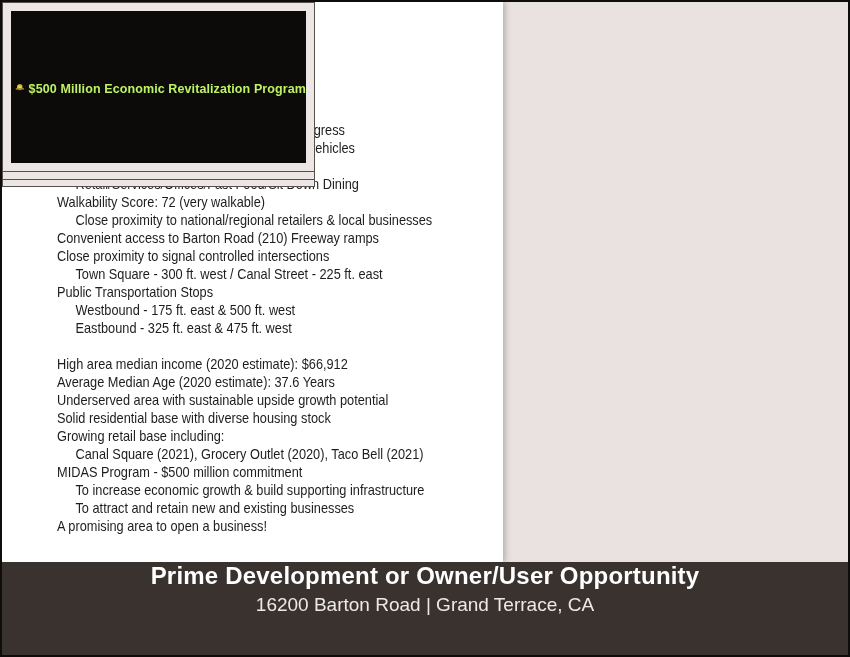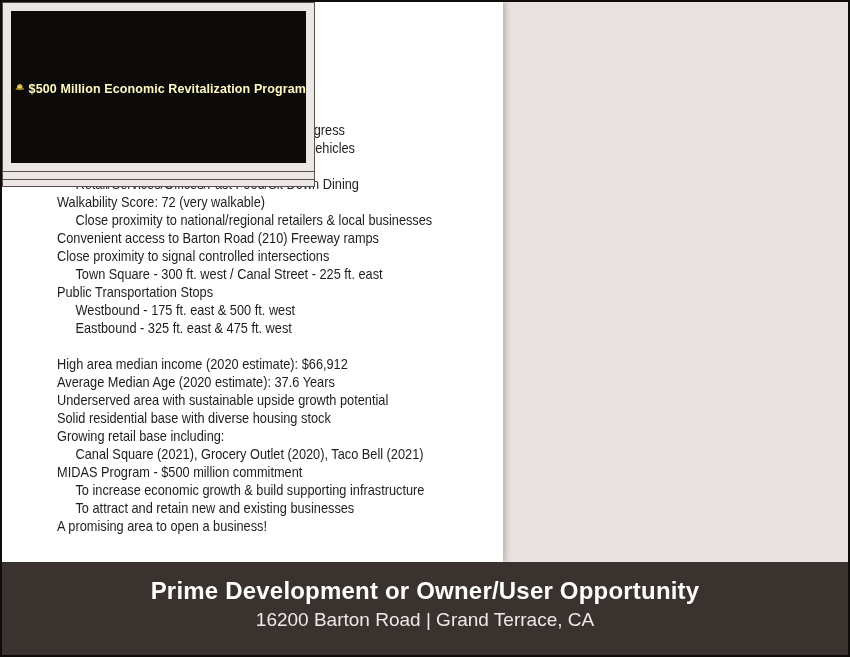--- a/index.html
+++ b/index.html
@@ -26,28 +26,28 @@
     white-space:nowrap;transform:scaleX(.88);transform-origin:0 50%;
   }
   .line.indent{padding-left:21px;}
   .frame{position:absolute;background:#ece6e4;border:1px solid #57514d;padding:8px;}
   .frame svg{display:block;}
   .badge-photo{
     width:295px;height:152px;background:#0c0b09;display:flex;
     align-items:center;
   }
   .badge-caption{
-    color:#fef9c3;font-weight:bold;font-size:12.5px;margin-top:4px;
+    color:#bef264;font-weight:bold;font-size:12.5px;margin-top:4px;
     letter-spacing:.1px;white-space:nowrap;text-align:right;
   }
   .footer{
     position:absolute;left:0;bottom:0;width:100%;height:93px;background:#3a322f;
     text-align:center;color:#ffffff;
   }
-  .footer-title{font-size:24px;font-weight:bold;margin-top:15px;letter-spacing:.2px;}
+  .footer-title{font-size:24px;font-weight:bold;letter-spacing:.2px;}
   .footer-subtitle{font-size:19px;color:#eceae8;margin-top:4px;font-weight:normal;}
 </style>
 </head>
 <body>
 
 <div class="canvas">
 
   <div class="white-card">
     <div class="profile-tab">
       <span>Profile</span>

